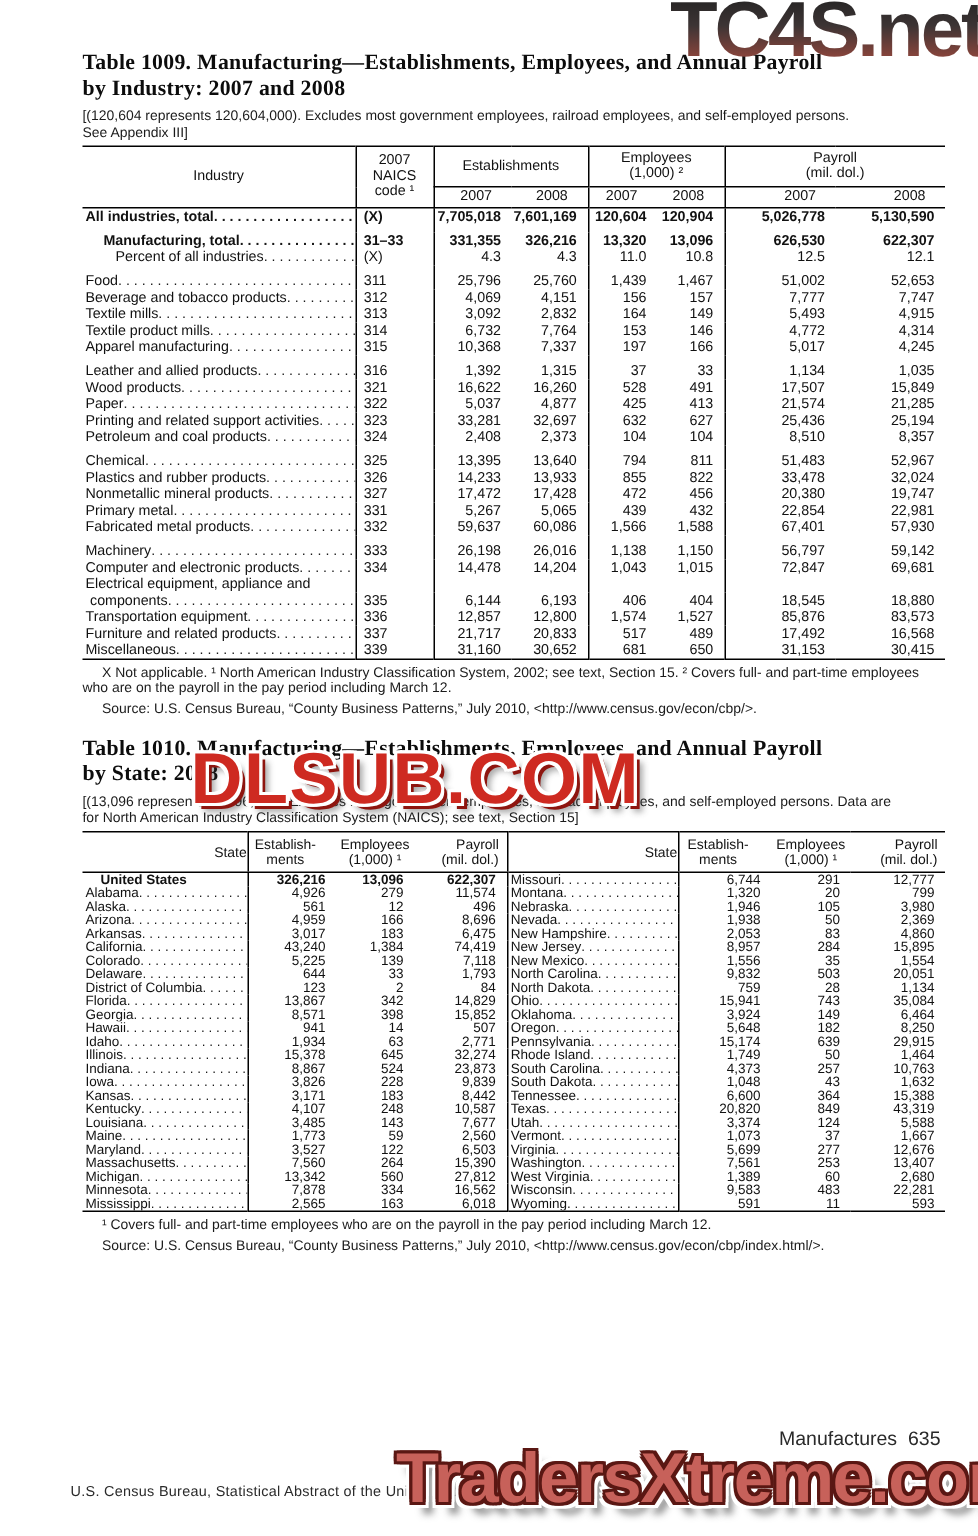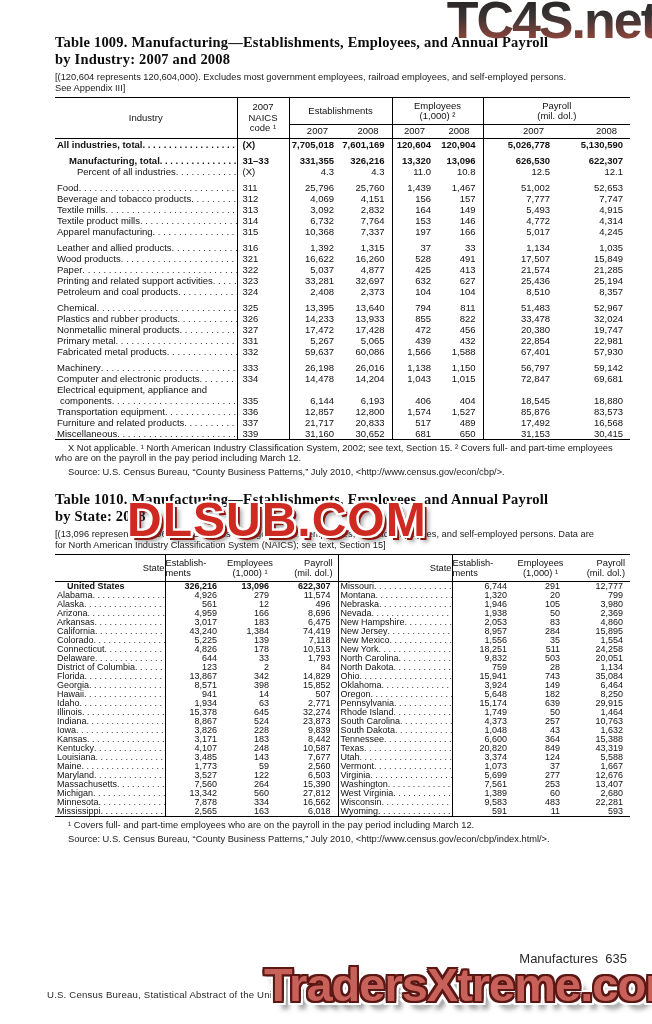--- a/index.html
+++ b/index.html
@@ -39,21 +39,21 @@
   .bold td{font-weight:bold;}
 
   
   .fn{font-size:9.3px;line-height:10.8px;margin:3px 0 0 0;color:#1a1a1a;text-indent:13px;}
 
   
   .t10{font-size:9px;line-height:9px;border-top:1.5px solid #000;border-bottom:1px solid #000;margin-top:3px;}
   .t10 thead th{font-weight:normal;border-bottom:1px solid #000;white-space:pre-line;
                 font-size:9.3px;line-height:10px;padding:3px 0;vertical-align:middle;}
   .t10 .h-state{text-align:right;}
-  .t10 .h-est{text-align:left;padding-right:9px;}
+  .t10 .h-est{text-align:center;padding-right:9px;}
   .t10 .h-empl{text-align:center;}
   .t10 .h-pay{text-align:right;padding-right:5px;}
   .t10 tbody td{vertical-align:baseline;}
   .t10 .b{font-weight:bold;}
   .t10 .us .lw{padding-left:12px;gap:40px;}
 
   
   .pgnum{position:absolute;right:25px;top:951px;font-size:13px;color:#2a2a2a;white-space:pre;}
   .src-footer{position:absolute;left:47px;top:989px;font-size:9.6px;color:#2a2a2a;letter-spacing:.2px;}
 
@@ -730,40 +730,20 @@
                 <span class="ldr"></span>
               </div>
             </td>
             <td class="num v1 bl">1,556</td>
             <td class="num v2">35</td>
             <td class="num v3">1,554</td>
           </tr>
           <tr>
             <td class="lbl">
               <div class="lw">
-                <span class="txt">Connecticut</span>
-                <span class="ldr"></span>
-              </div>
-            </td>
-            <td class="num v1 bl">4,826</td>
-            <td class="num v2">178</td>
-            <td class="num v3">10,513</td>
-            <td class="lbl bl">
-              <div class="lw">
-                <span class="txt">New York</span>
-                <span class="ldr"></span>
-              </div>
-            </td>
-            <td class="num v1 bl">18,251</td>
-            <td class="num v2">511</td>
-            <td class="num v3">24,258</td>
-          </tr>
-          <tr>
-            <td class="lbl">
-              <div class="lw">
                 <span class="txt">Delaware</span>
                 <span class="ldr"></span>
               </div>
             </td>
             <td class="num v1 bl">644</td>
             <td class="num v2">33</td>
             <td class="num v3">1,793</td>
             <td class="lbl bl">
               <div class="lw">
                 <span class="txt">North Carolina</span>

